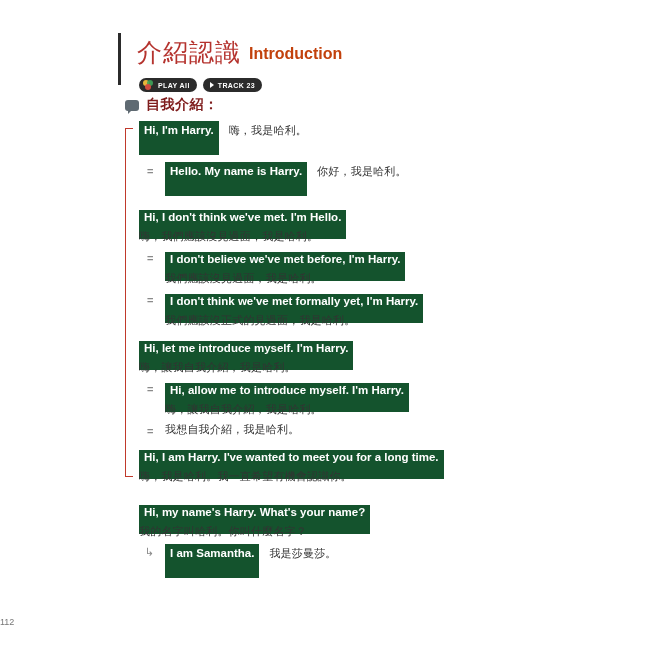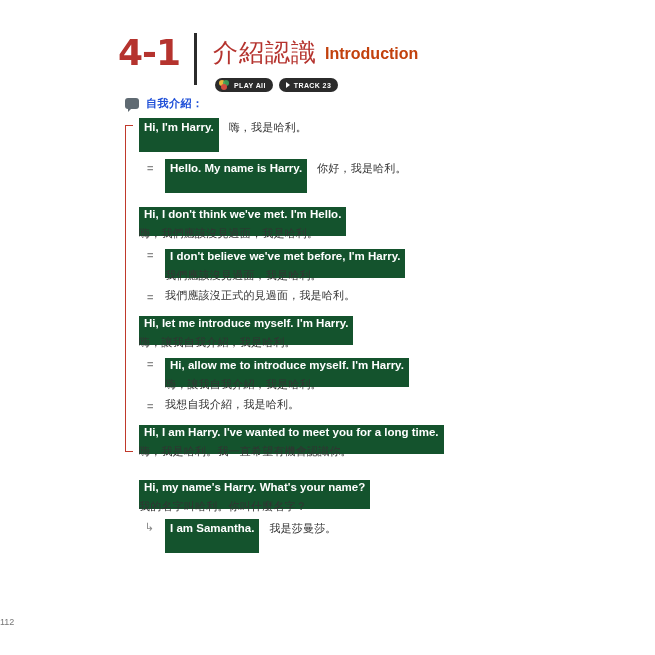--- a/index.html
+++ b/index.html
@@ -155,23 +155,23 @@
     position: absolute;
     bottom: -3px;
     left: 3px;
     width: 0;
     height: 0;
     border-top: 4px solid #5f6a72;
     border-right: 4px solid transparent;
   }
   .section-title {
     font-family: "DejaVu Sans", sans-serif;
-    font-size: 11px;
-    font-weight: bold;
-    color: #1d4ed8;
+    font-size: 14px;
+    font-weight: bold;
+    color: #7f1d1d;
     letter-spacing: 0.5px;
   }
 
   .group {
     position: relative;
     padding-left: 14px;
   }
   .group.bracket:before {
     content: "";
     position: absolute;
@@ -259,21 +259,20 @@
     font-family: "Liberation Sans", sans-serif;
   }
 </style>
 </head>
 <body>
 
 <div class="page">
 
   <div class="header">
     <div class="header-inner">
-      <div class="unit-number">4-1</div>
       <div class="header-bar"></div>
       <div class="title-block">
         <div>
           <span class="title-zh">介紹認識</span><span class="title-en">Introduction</span>
         </div>
         <div class="meta-row">
           <div class="play-chip">
             <span class="play-dots">
                 <i class="d1"></i>
                 <i class="d2"></i>
@@ -326,20 +325,21 @@
       </div>
 
       <div class="entry indent">
         <span class="eq">=</span>
         <span class="en">I don't believe we've met before, I'm Harry.</span>
         <span class="zh zh-below">我們應該沒見過面，我是哈利。</span>
       </div>
 
       <div class="entry indent">
         <span class="eq">=</span>
+        <span class="en">I don't think we've met formally yet, I'm Harry.</span>
         <span class="zh zh-below">我們應該沒正式的見過面，我是哈利。</span>
       </div>
 
       <div class="gap-sm"></div>
 
       <div class="entry">
         <span class="en">Hi, let me introduce myself. I'm Harry.</span>
         <span class="zh zh-below">嗨，讓我自我介紹，我是哈利。</span>
       </div>
 

